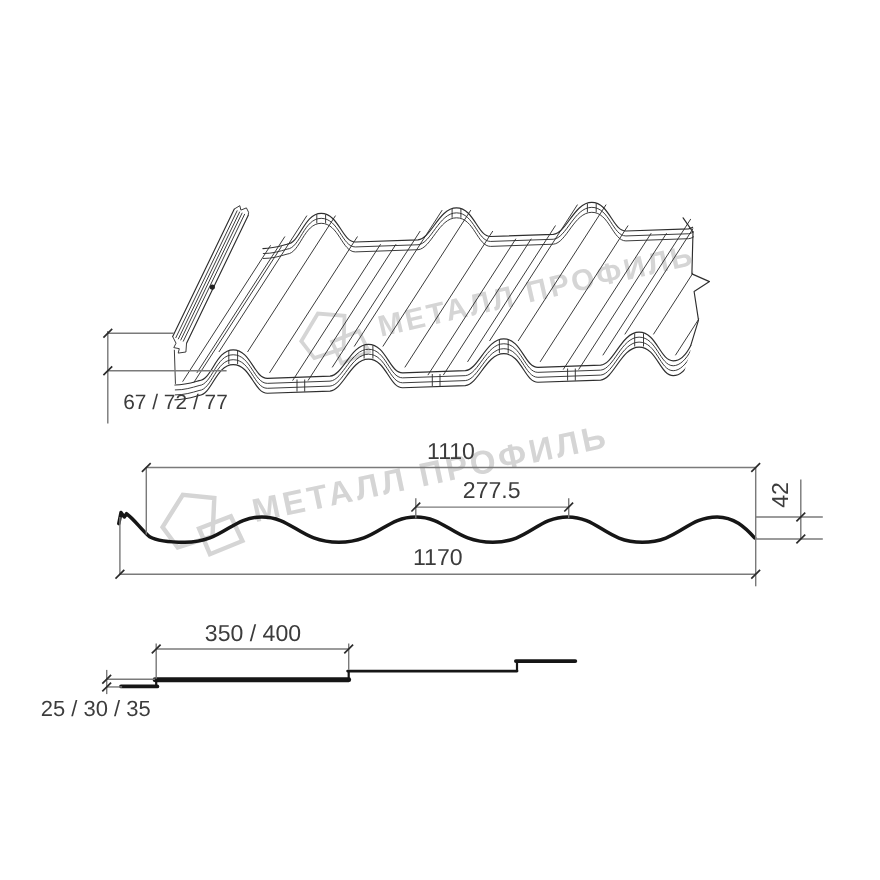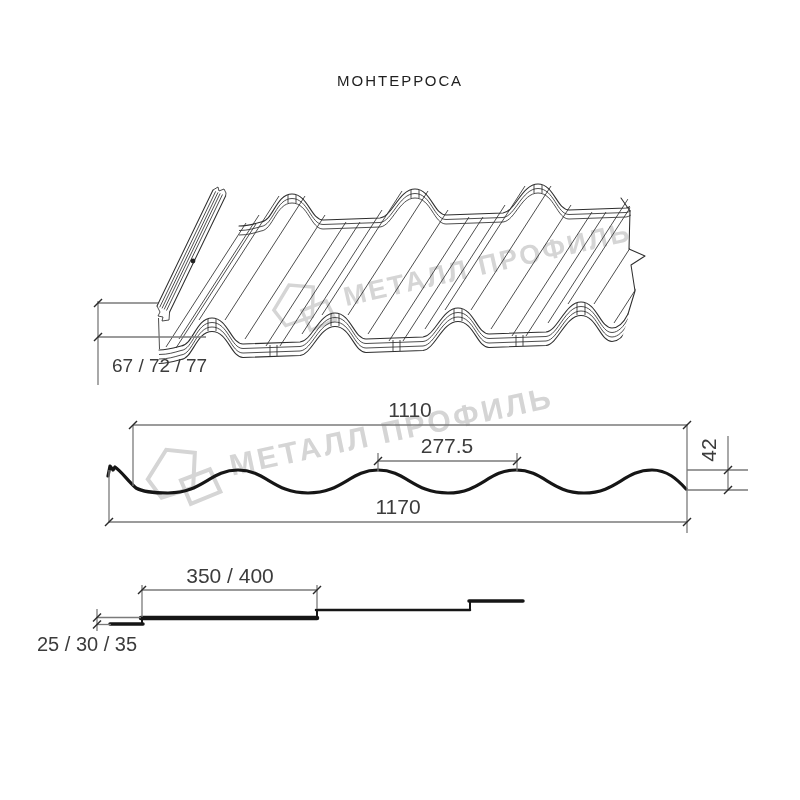--- a/index.html
+++ b/index.html
@@ -38,21 +38,20 @@
   .dimline{stroke:#7a7a7a;stroke-width:1.3;fill:none;}
   .tick{stroke:#2a2a2a;stroke-width:1.5;fill:none;}
   .profline{stroke:#161616;fill:none;stroke-linecap:round;stroke-linejoin:round;}
   .art{stroke:#2e2e2e;stroke-width:1.05;fill:none;stroke-linecap:round;stroke-linejoin:round;}
   .artthin{stroke:#2e2e2e;stroke-width:0.85;fill:none;}
 </style>
 </head>
 <body>
 
 <div class="title-block">
-  <div class="sub-title">МОНТЕРРОСА</div>
 </div>
 
 <div class="wm wm1">
   <svg width="68" height="56" viewBox="0 0 100 82">
     <path d="M 10,36 L 40,5 L 74,16 L 63,58 L 22,62 Z" fill="none" stroke="#d5d5d5" stroke-width="5"></path>
     <path d="M 50,46 L 88,40 L 95,70 L 56,77 Z" fill="none" stroke="#d5d5d5" stroke-width="5"></path>
   </svg>
   <span class="wm-text">МЕТАЛЛ ПРОФИЛЬ</span>
 </div>
 

